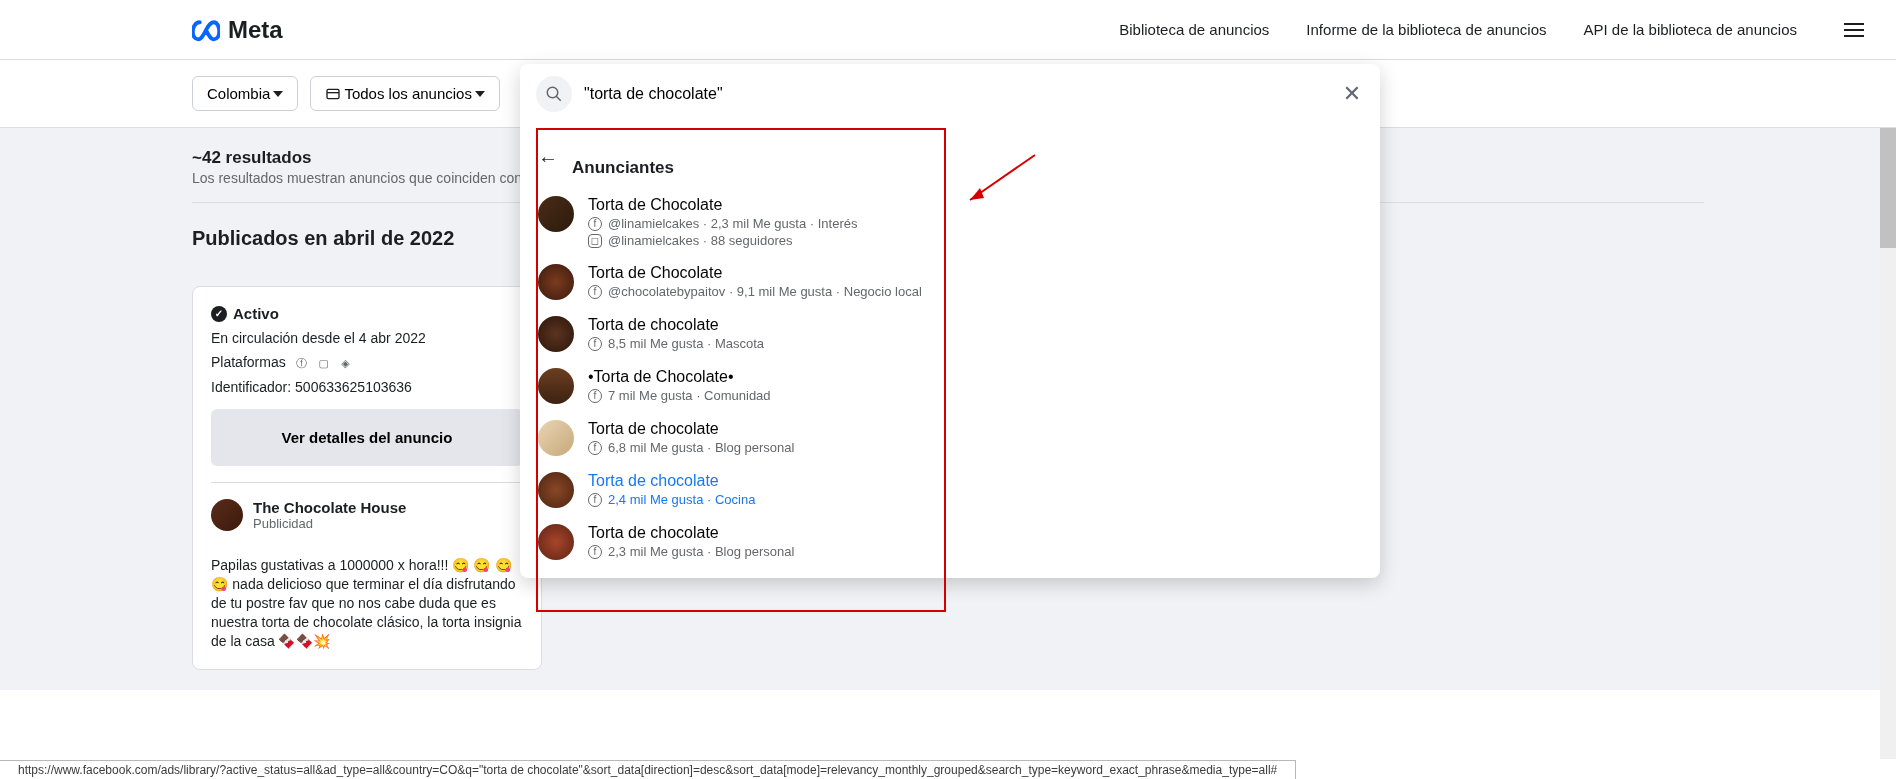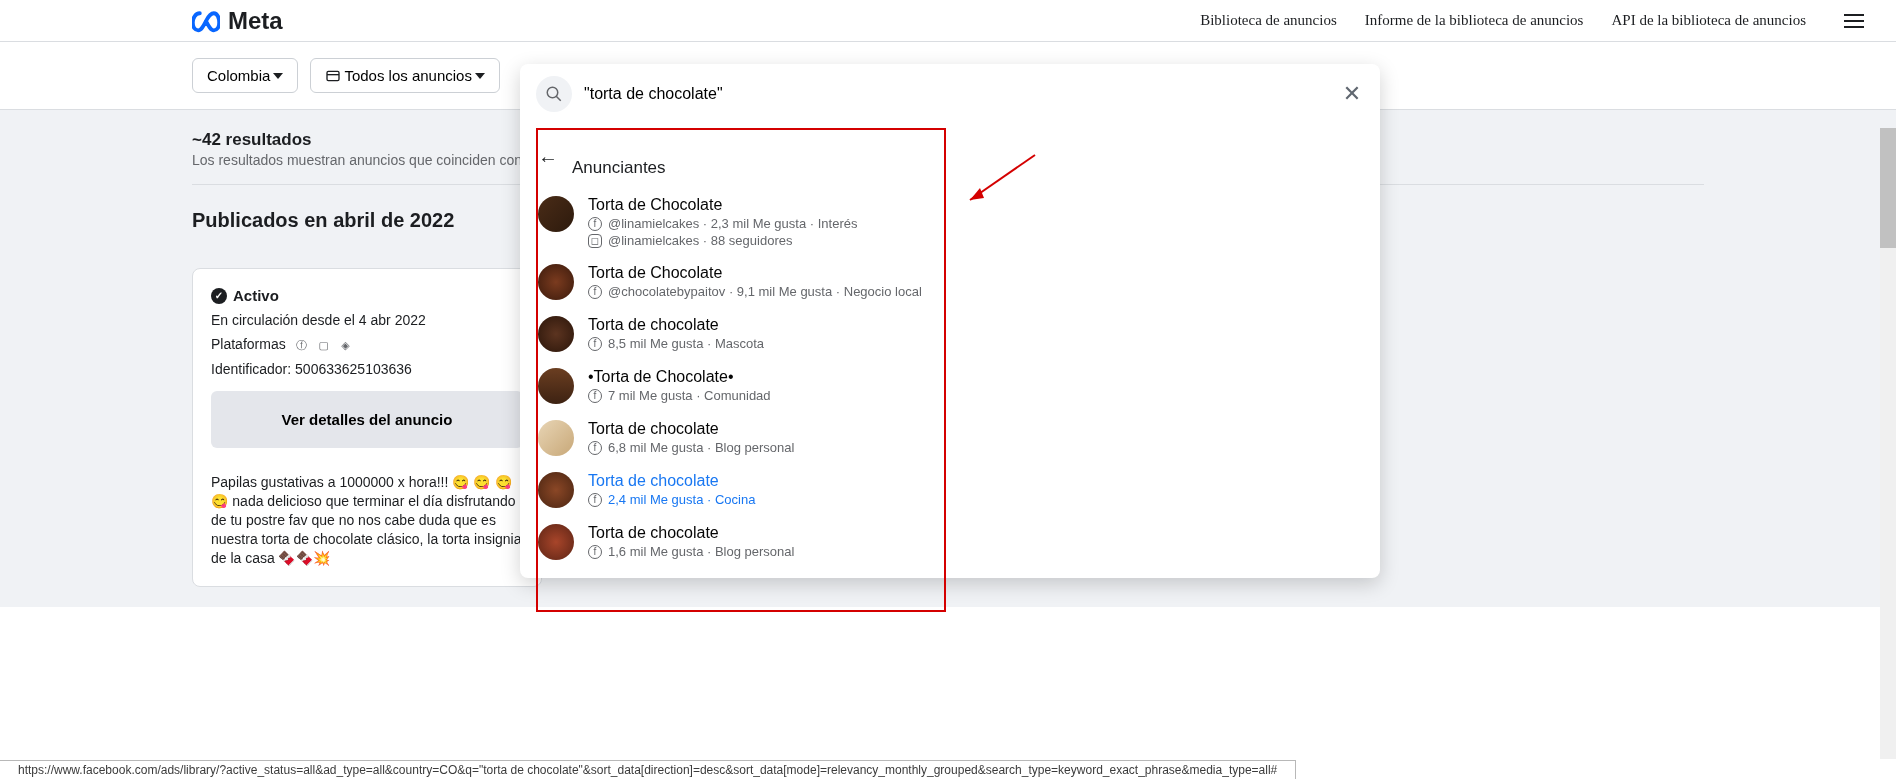--- a/index.html
+++ b/index.html
@@ -1,21 +1,21 @@
 <!DOCTYPE html>
 <html><head>
 <meta charset="utf-8">
 <style>
   * { box-sizing: border-box; margin: 0; padding: 0; }
   body { font-family: Helvetica, Arial, sans-serif; color: #1c1e21; background: #fff; overflow: hidden; width: 1896px; height: 779px; position: relative; }
-  .header { height: 42px; border-bottom: 1px solid #dadde1; display: flex; align-items: center; padding: 0 24px; justify-content: space-between; position: relative; z-index: 10; background: #fff; }
+  .header { height: 60px; border-bottom: 1px solid #dadde1; display: flex; align-items: center; padding: 0 24px; justify-content: space-between; position: relative; z-index: 10; background: #fff; }
   .logo-wrap { display: flex; align-items: center; gap: 8px; margin-left: 168px; }
   .meta-logo { width: 28px; height: 28px; }
   .meta-text { font-size: 24px; font-weight: 700; color: #1c1e21; }
-  .header-nav { display: flex; align-items: center; gap: 28px; margin-right: 8px; font-family: Liberation Serif, serif; }
+  .header-nav { display: flex; align-items: center; gap: 37px; margin-right: 8px; }
   .nav-link { font-size: 15px; color: #1c1e21; text-decoration: none; cursor: pointer; }
   .hamburger { width: 20px; height: 14px; display: flex; flex-direction: column; justify-content: space-between; cursor: pointer; margin-left: 10px; }
   .hamburger div { height: 2px; background: #1c1e21; width: 100%; }
   .filter-bar { display: flex; gap: 12px; padding: 16px 0 16px 192px; border-bottom: 1px solid #dadde1; z-index: 5; position: relative; }
   .pill-btn { border: 1px solid #ccd0d5; background: #fff; border-radius: 6px; padding: 8px 14px; font-size: 15px; display: flex; align-items: center; gap: 3px; cursor: pointer; }
   .caret { width: 0; height: 0; border-left: 5px solid transparent; border-right: 5px solid transparent; border-top: 6px solid #1c1e21; }
   .content { padding: 20px 192px; position: relative; background: #f0f2f5; }
   .results-count { font-size: 17px; font-weight: 700; }
   .results-desc { font-size: 14px; color: #65676b; margin-top: 2px; }
   .section-divider { border: none; border-top: 1px solid #dadde1; margin: 16px 0 24px; }
@@ -34,21 +34,21 @@
   .ad-body { font-size: 14px; line-height: 1.35; margin-top: 25px; color: #1c1e21; }
   
   .search-panel { position: absolute; top: 64px; left: 520px; width: 860px; background: #fff; border-radius: 8px; box-shadow: 0 6px 20px rgba(0,0,0,0.18); z-index: 100; overflow: hidden; }
   .search-bar-row { display: flex; align-items: center; padding: 12px 16px; gap: 12px; }
   .search-icon-circle { width: 36px; height: 36px; border-radius: 50%; background: #f0f2f5; display: flex; align-items: center; justify-content: center; }
   .search-input { flex: 1; border: none; outline: none; font-size: 16px; }
   .close-x { font-size: 22px; color: #606770; cursor: pointer; width: 24px; text-align: center; }
   .panel-inner { padding: 4px 0 10px; }
   .back-title { display: flex; align-items: center; gap: 14px; padding: 6px 18px 10px; }
   .back-arrow { font-size: 20px; cursor: pointer; }
-  .anun-title { font-size: 17px; font-weight: 400; margin-top: 24px; }
+  .anun-title { font-size: 17px; font-weight: 700; margin-top: 24px; }
   .advertiser-row { display: flex; gap: 14px; padding: 8px 18px; cursor: pointer; }
   .adv-avatar { width: 36px; height: 36px; border-radius: 50%; flex-shrink: 0; }
   .adv-info { flex: 1; }
   .adv-name { font-size: 16px; font-weight: 400; color: #050505; }
   .adv-name.link { color: #1877f2; }
   .adv-meta { font-size: 13px; color: #65676b; display: flex; align-items: center; gap: 6px; margin-top: 2px; }
   .mini-icon { width: 14px; height: 14px; display: inline-flex; align-items: center; justify-content: center; font-size: 10px; color: #65676b; border: 1px solid #65676b; border-radius: 50%; }
   .mini-icon.ig { border-radius: 4px; }
   .red-box { position: absolute; border: 2px solid #d40000; top: 128px; left: 536px; width: 410px; height: 484px; z-index: 200; pointer-events: none; }
   .red-arrow { position: absolute; top: 150px; left: 960px; z-index: 201; pointer-events: none; }
@@ -113,20 +113,27 @@
         <span style="color:#65676b;">ⓕ</span>
         <span style="color:#65676b;">▢</span>
         <span style="color:#65676b;">◈</span>
       </span>
     </div>
     <div class="meta-line">
       <span>Identificador:</span>
       <span>500633625103636</span>
     </div>
     <button class="details-btn">Ver detalles del anuncio</button>
+    <div class="ad-header">
+      <div class="avatar"></div>
+      <div>
+        <div class="page-name">The Chocolate House</div>
+        <div class="sponsored">Publicidad</div>
+      </div>
+    </div>
     <div class="ad-body">Papilas gustativas a 1000000 x hora!!! 😋 😋 😋 😋 nada delicioso que terminar el día disfrutando de tu postre fav que no nos cabe duda que es nuestra torta de chocolate clásico, la torta insignia de la casa 🍫🍫💥</div>
   </div>
 </div>
 
 <div class="search-panel">
   <div class="search-bar-row">
     <div class="search-icon-circle">
       <svg width="18" height="18" viewBox="0 0 24 24">
           <circle cx="10" cy="10" r="7" fill="none" stroke="#65676b" stroke-width="2"></circle>
           <line x1="15" y1="15" x2="21" y2="21" stroke="#65676b" stroke-width="2"></line>
@@ -204,21 +211,21 @@
               <span style="color: rgb(24, 119, 242);">2,4 mil Me gusta · Cocina</span>
             </div>
           </div>
         </div>
         <div class="advertiser-row">
           <div class="adv-avatar" style="background: radial-gradient(circle, rgb(168, 69, 42), rgb(92, 36, 21));"></div>
           <div class="adv-info">
             <div class="adv-name">Torta de chocolate</div>
             <div class="adv-meta">
               <span class="mini-icon">f</span>
-              <span>1,6 mil Me gusta · Blog personal</span>
+              <span>2,3 mil Me gusta · Blog personal</span>
             </div>
           </div>
         </div>
       </div>
   </div>
 </div>
 
 <div class="red-box"></div>
 <svg class="red-arrow" width="80" height="60">
   <line x1="75" y1="5" x2="10" y2="50" stroke="#d40000" stroke-width="2"></line>

